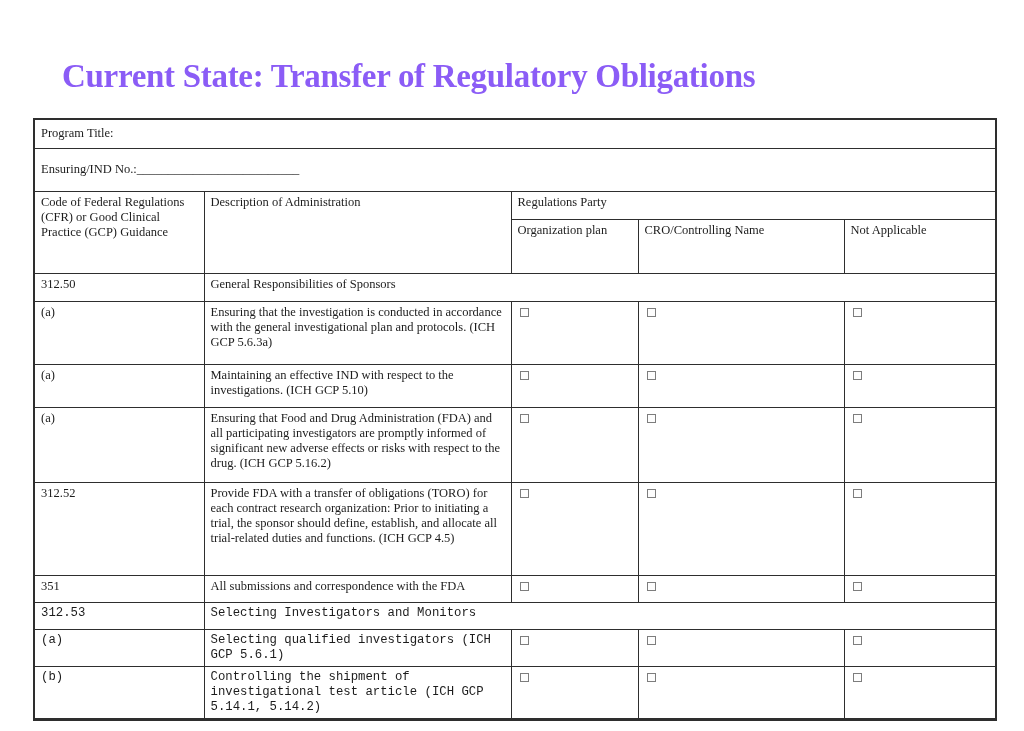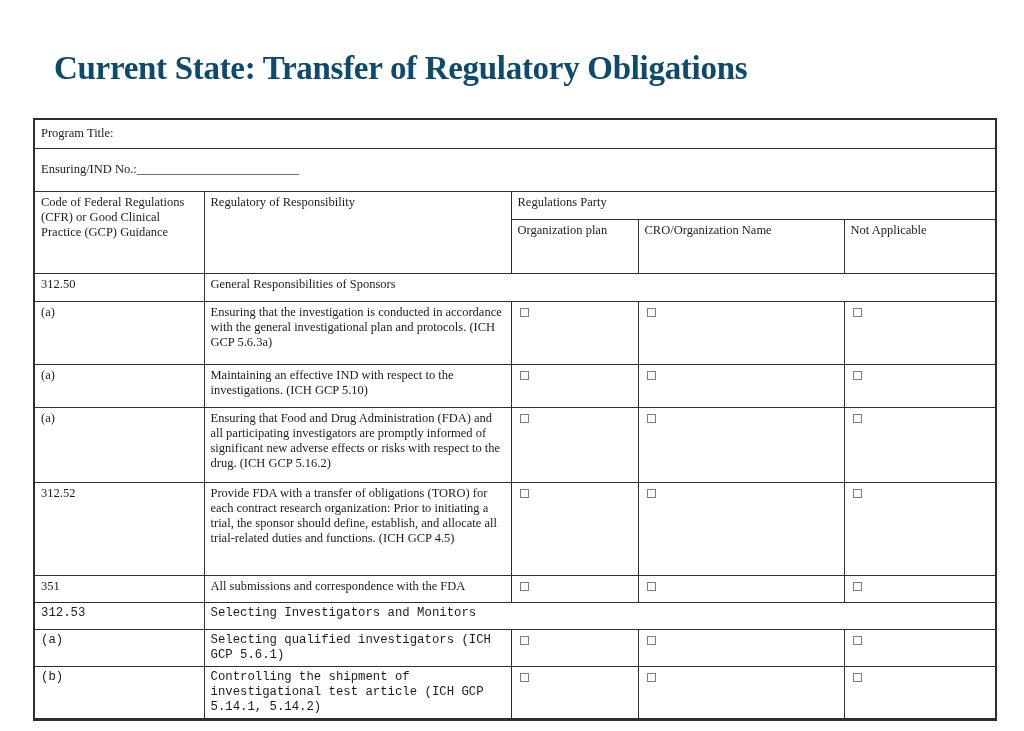--- a/index.html
+++ b/index.html
@@ -8,26 +8,26 @@
     width: 1024px; height: 731px;
     background: #ffffff;
     position: relative;
     font-family: "Liberation Serif", serif;
     color: #1c1c1c;
     overflow: hidden;
   }
   .title {
     position: absolute;
     left: 50px; top: 46px;
-    margin: 4px;
+    margin: 12px;
     font-family: "Liberation Serif", serif;
     font-weight: 700;
     font-size: 33px;
     letter-spacing: -0.3px;
-    color: #0c4a6e;
+    color: #8b5cf6;
     white-space: nowrap;
   }
   table.toro {
     position: absolute;
     left: 33px; top: 118px;
     width: 962px;
     border-collapse: collapse;
     table-layout: fixed;
     font-size: 12.5px;
     line-height: 1.22;
@@ -74,26 +74,26 @@
   </tr>
 
   <tr class="full-row" style="height:43px">
     <td colspan="5">
       <span>Ensuring/IND No.:</span><span class="blank-line">__________________________</span>
     </td>
   </tr>
 
   <tr style="height:28px">
     <td rowspan="2">Code of Federal Regulations (CFR) or Good Clinical Practice (GCP) Guidance</td>
-    <td rowspan="2" class="vmid">Regulatory of Responsibility</td>
+    <td rowspan="2" class="vmid">Description of Administration</td>
     <td colspan="3" class="vmid">Regulations Party</td>
   </tr>
   <tr style="height:54px">
     <td>Organization plan</td>
-    <td>CRO/Organization Name</td>
+    <td>CRO/Controlling Name</td>
     <td>Not Applicable</td>
   </tr>
 
   <tr style="height:28px">
     <td class="vmid">312.50</td>
     <td colspan="4" class="vmid">General Responsibilities of Sponsors</td>
   </tr>
 
   <tr style="height:63px">
     <td>(a)</td>

